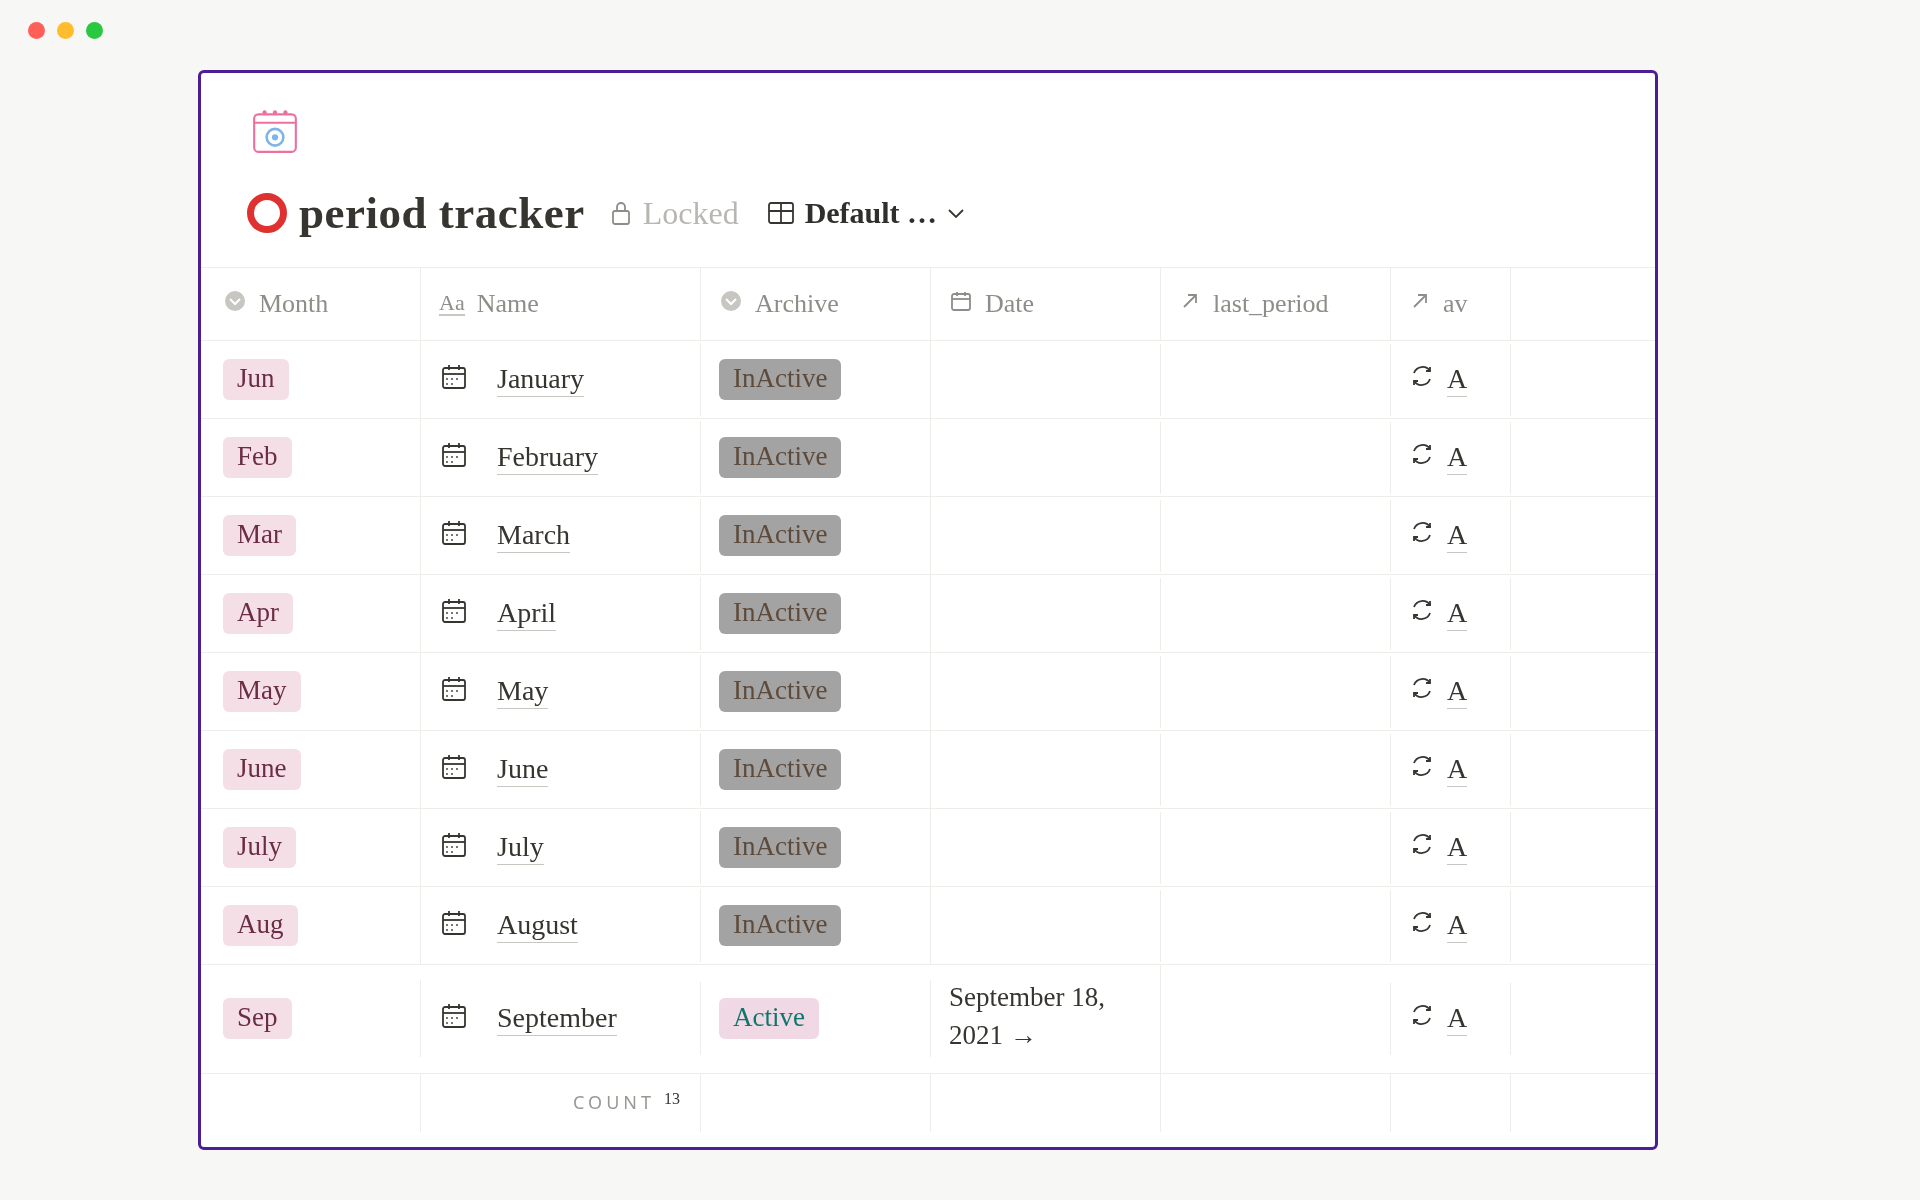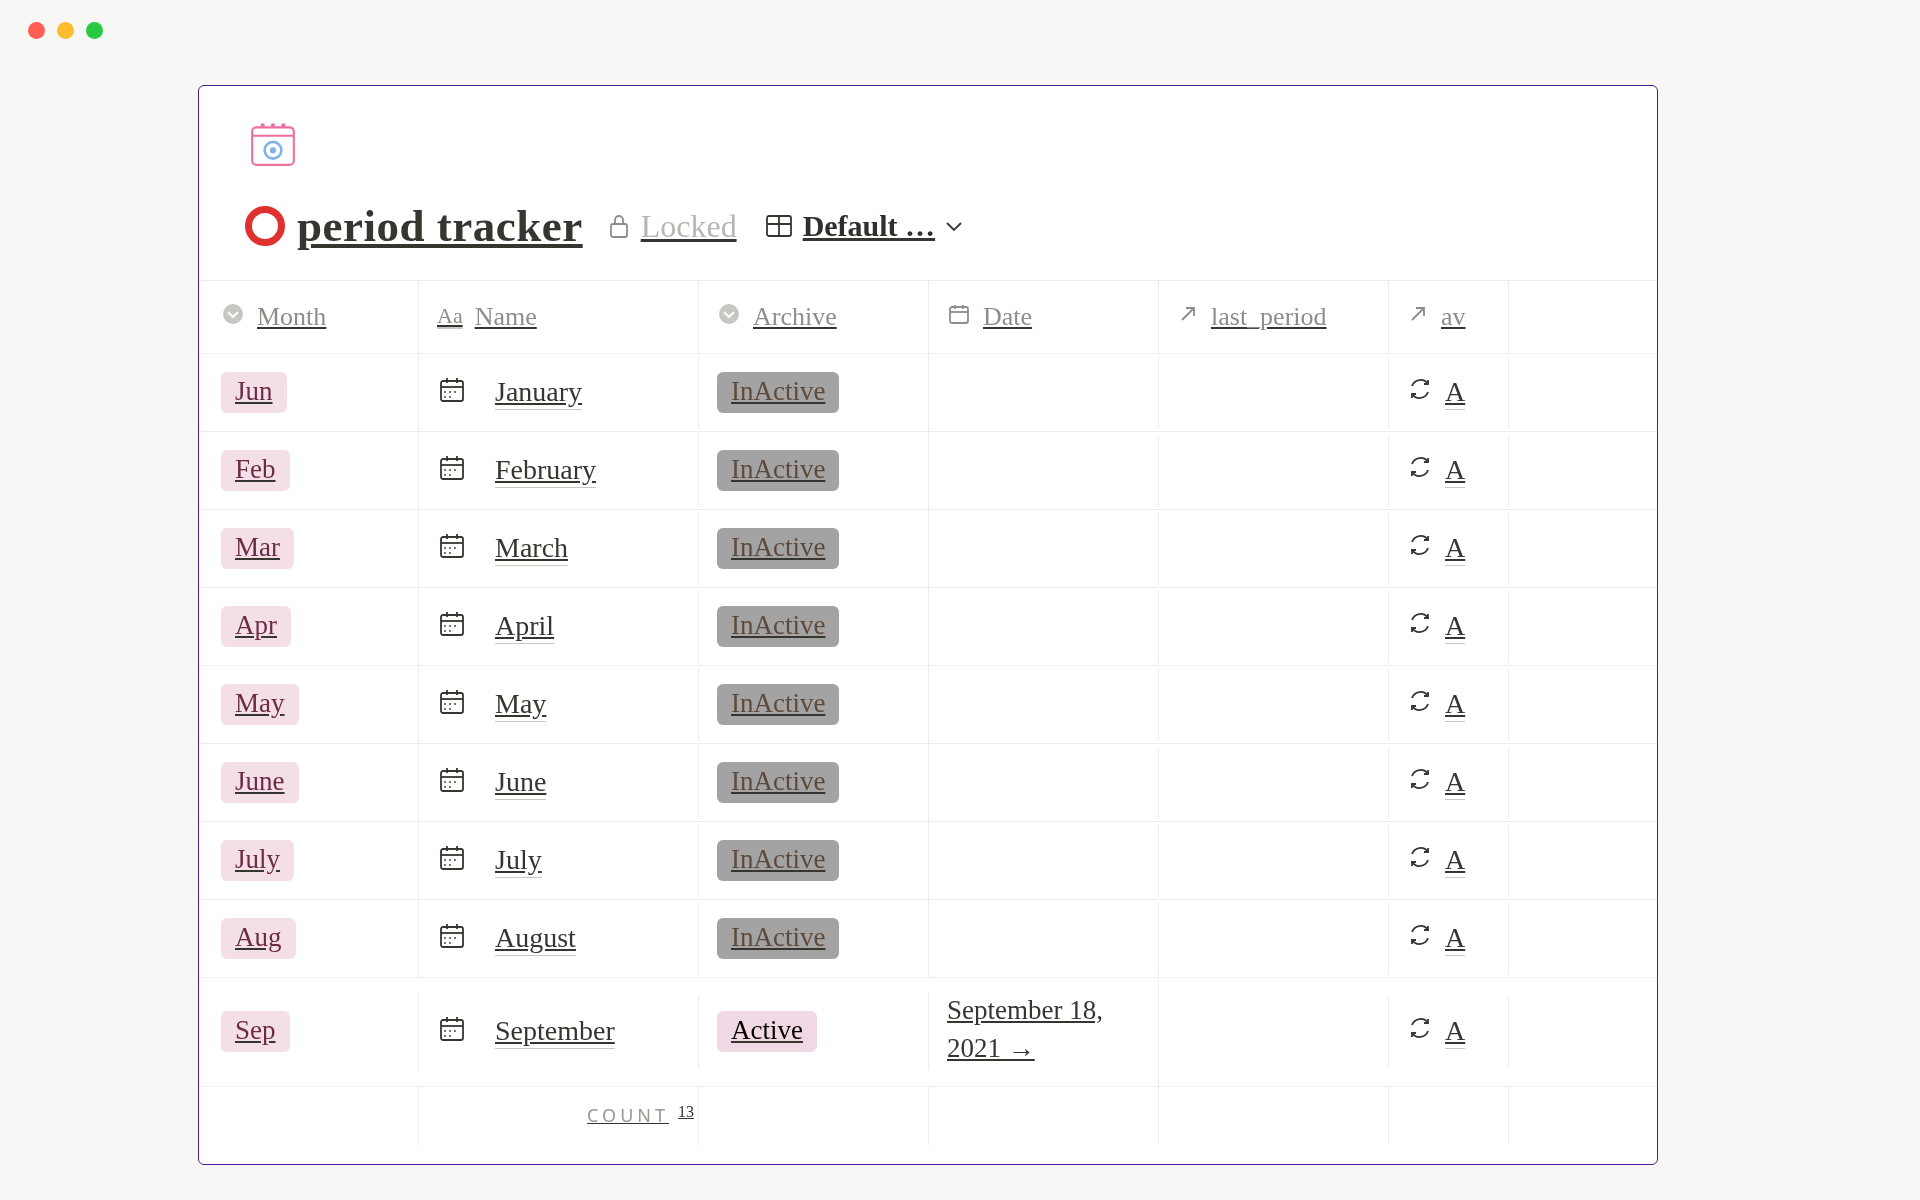--- a/index.html
+++ b/index.html
@@ -4,21 +4,21 @@
 <style>
   * { box-sizing: border-box; margin: 0; padding: 0; }
   html, body { width: 1920px; height: 1200px; font-family: Georgia, 'Times New Roman', serif; color: #37352f; background:#f7f7f5; }
   
   .window-controls { display:flex; gap:12px; padding: 22px 0 0 28px; }
   .wc { width:17px; height:17px; border-radius:50%; }
   .wc.red { background:#ff5f57; }
   .wc.yellow { background:#febc2e; }
   .wc.green { background:#28c840; }
 
-  .app-frame { position:absolute; left:198px; top:85px; width:1460px; height:1080px; background:#fff; border:1px solid #4c1d95; border-radius:6px; overflow:hidden;text-decoration:underline; }
+  .app-frame { position:absolute; left:198px; top:70px; width:1460px; height:1080px; background:#fff; border:3px solid #4c1d95; border-radius:6px; overflow:hidden; }
 
   .page-icon { margin: 30px 0 0 46px; width:56px; height:56px; display:flex; align-items:center; justify-content:center; }
   .page-icon svg { width:50px; height:50px; }
 
   .title-row { display:flex; align-items:center; gap:18px; margin: 28px 0 28px 46px; }
   .title-emoji { width:40px; height:40px; border-radius:50%; border:7px solid #e03131; background:#fff; flex:0 0 auto; }
   .title-text { font-size:45px; font-weight:700; letter-spacing:.5px; margin-left:-6px; }
   .locked { display:flex; align-items:center; gap:10px; color:#b8b6b1; font-size:32px; margin-left:6px; }
   .view-sel { display:flex; align-items:center; gap:10px; margin-left:10px; font-size:30px; font-weight:700; color:#2f2f2d; }
   .view-sel .grid-ic, .locked .lock-ic { display:inline-flex; }
@@ -28,34 +28,34 @@
   .thead, .trow { display:grid; grid-template-columns: 220px 280px 230px 230px 230px 120px; align-items:center; border-top:1px solid #ededea; }
   .thead { color:#8f8d88; font-size:26px; }
   .thead > div, .trow > div { padding:18px 16px 18px 18px; border-right:1px solid #ededea; display:flex; align-items:center; gap:12px; min-height:72px; }
   .thead > div:first-child, .trow > div:first-child { padding-left:22px; }
   .trow { font-size:28px; border-top:1px solid #ededea; }
   .trow:last-of-type > div { border-bottom:none; }
 
   .tag { display:inline-block; padding:4px 14px 6px; border-radius:6px; font-size:27px; }
   .tag.pink { background:#f5dfe7; color:#6b2d45; }
   .tag.beige { background:#a3a3a3; color:#5e4a3a; }
-  .tag.pink2 { background:#f0d9e4; color:#000000; }
+  .tag.pink2 { background:#f0d9e4; color:#0f766e; }
 
   .name-cell { gap:28px !important; }
   .name-cell .cal-ic { flex:0 0 auto; }
   .name-cell span.link { border-bottom:1px solid #c9c7c1; padding-bottom:1px; }
 
   .av-cell { gap:12px !important; }
   .av-cell .sync-ic { flex:0 0 auto; }
   .av-cell span.link { border-bottom:1px solid #c9c7c1; padding-bottom:1px; }
 
   .date-cell { font-size:27px; line-height:1.4; display:block !important; padding-top:14px !important; }
 
   .count-row { display:grid; grid-template-columns: 220px 280px 230px 230px 230px 120px; border-top:1px solid #ededea; }
-  .count-row > div { padding:16px 4px 18px 18px; border-right:1px solid #ededea; }
+  .count-row > div { padding:16px 20px 18px 18px; border-right:1px solid #ededea; }
   .count-label { font-family: ui-sans-serif, system-ui, Arial; font-size:18px; letter-spacing:4px; color:#9a9892; text-transform:uppercase; }
   .count-val { font-size:16px; font-weight:500; margin-left:1px; color:#37352f; }
 
   
   .ic { stroke:#8f8d88; stroke-width:1.8; fill:none; }
   .ic-dark { stroke:#37352f; stroke-width:1.8; fill:none; }
 
   
 </style>
 </head>

